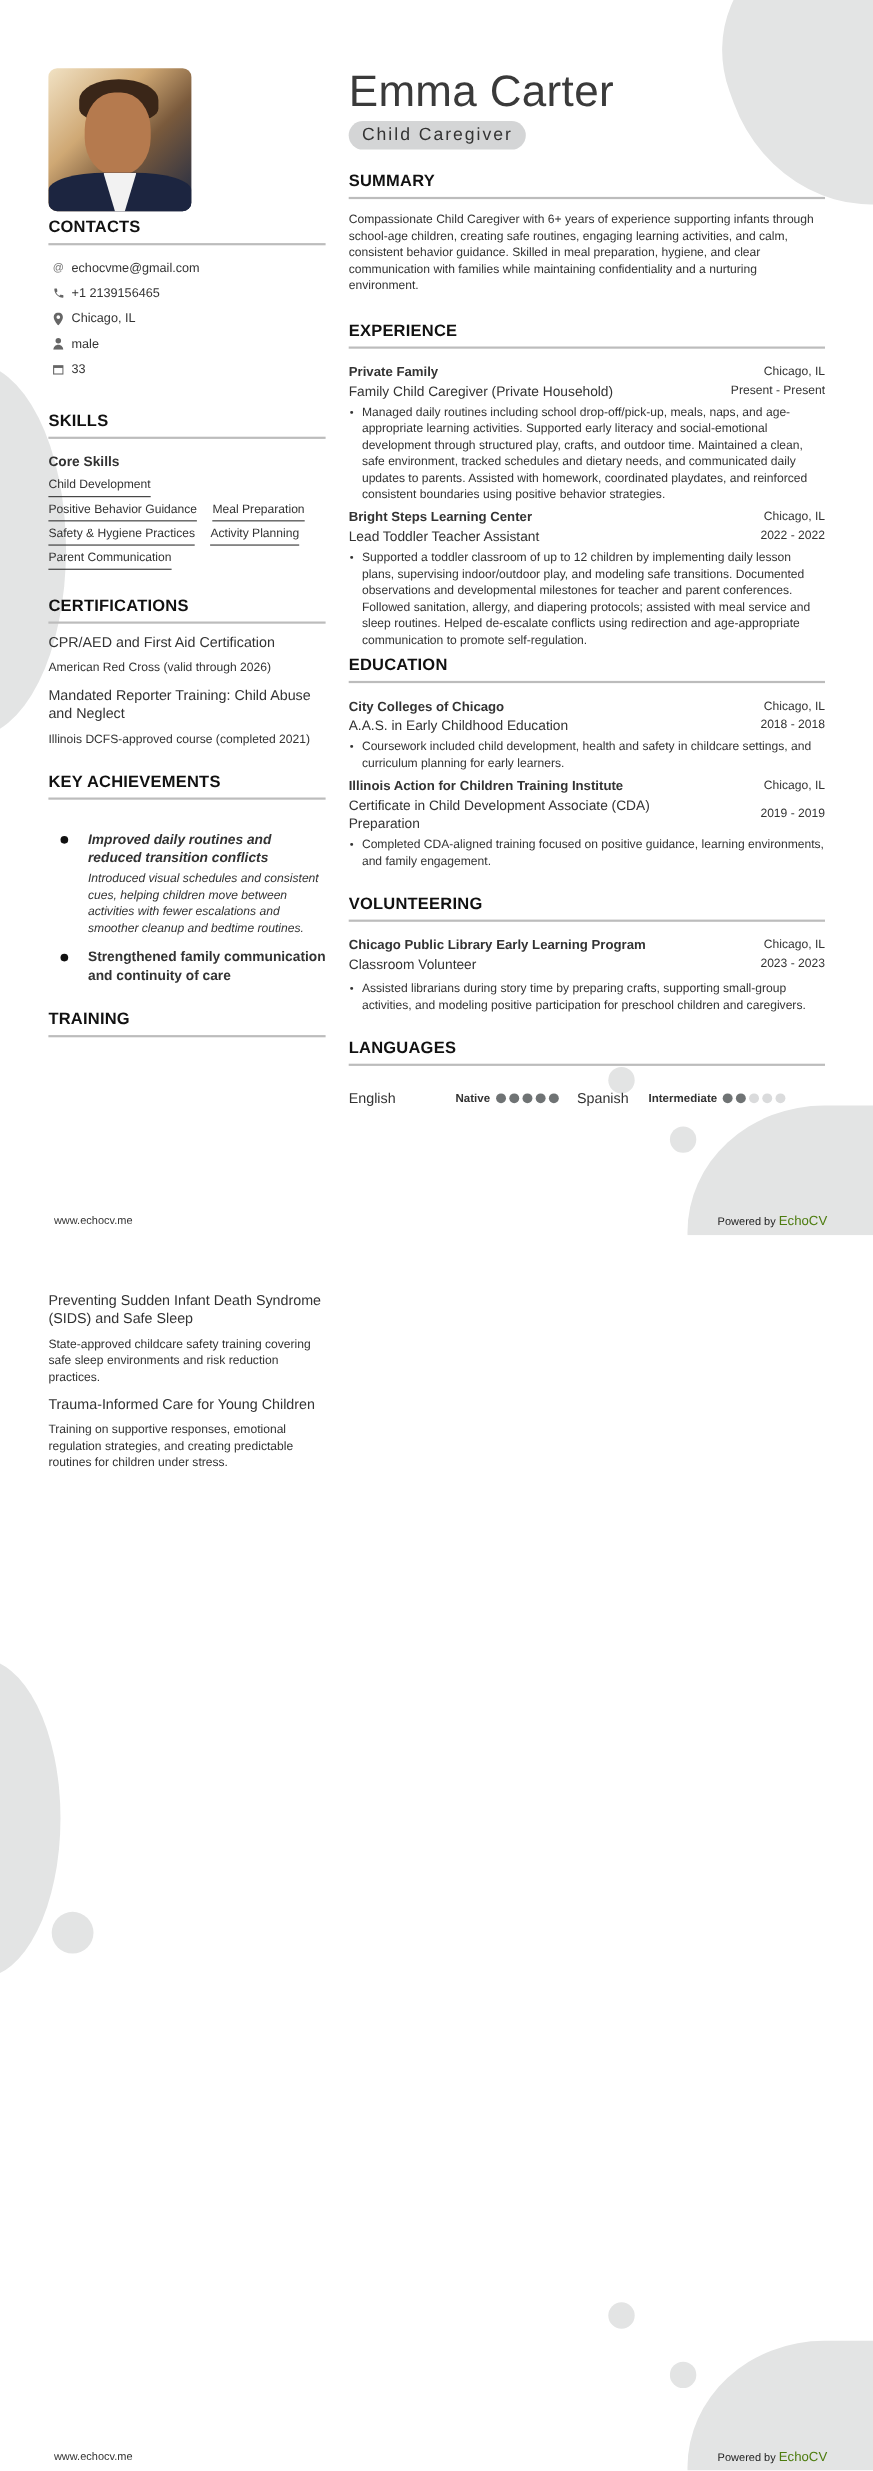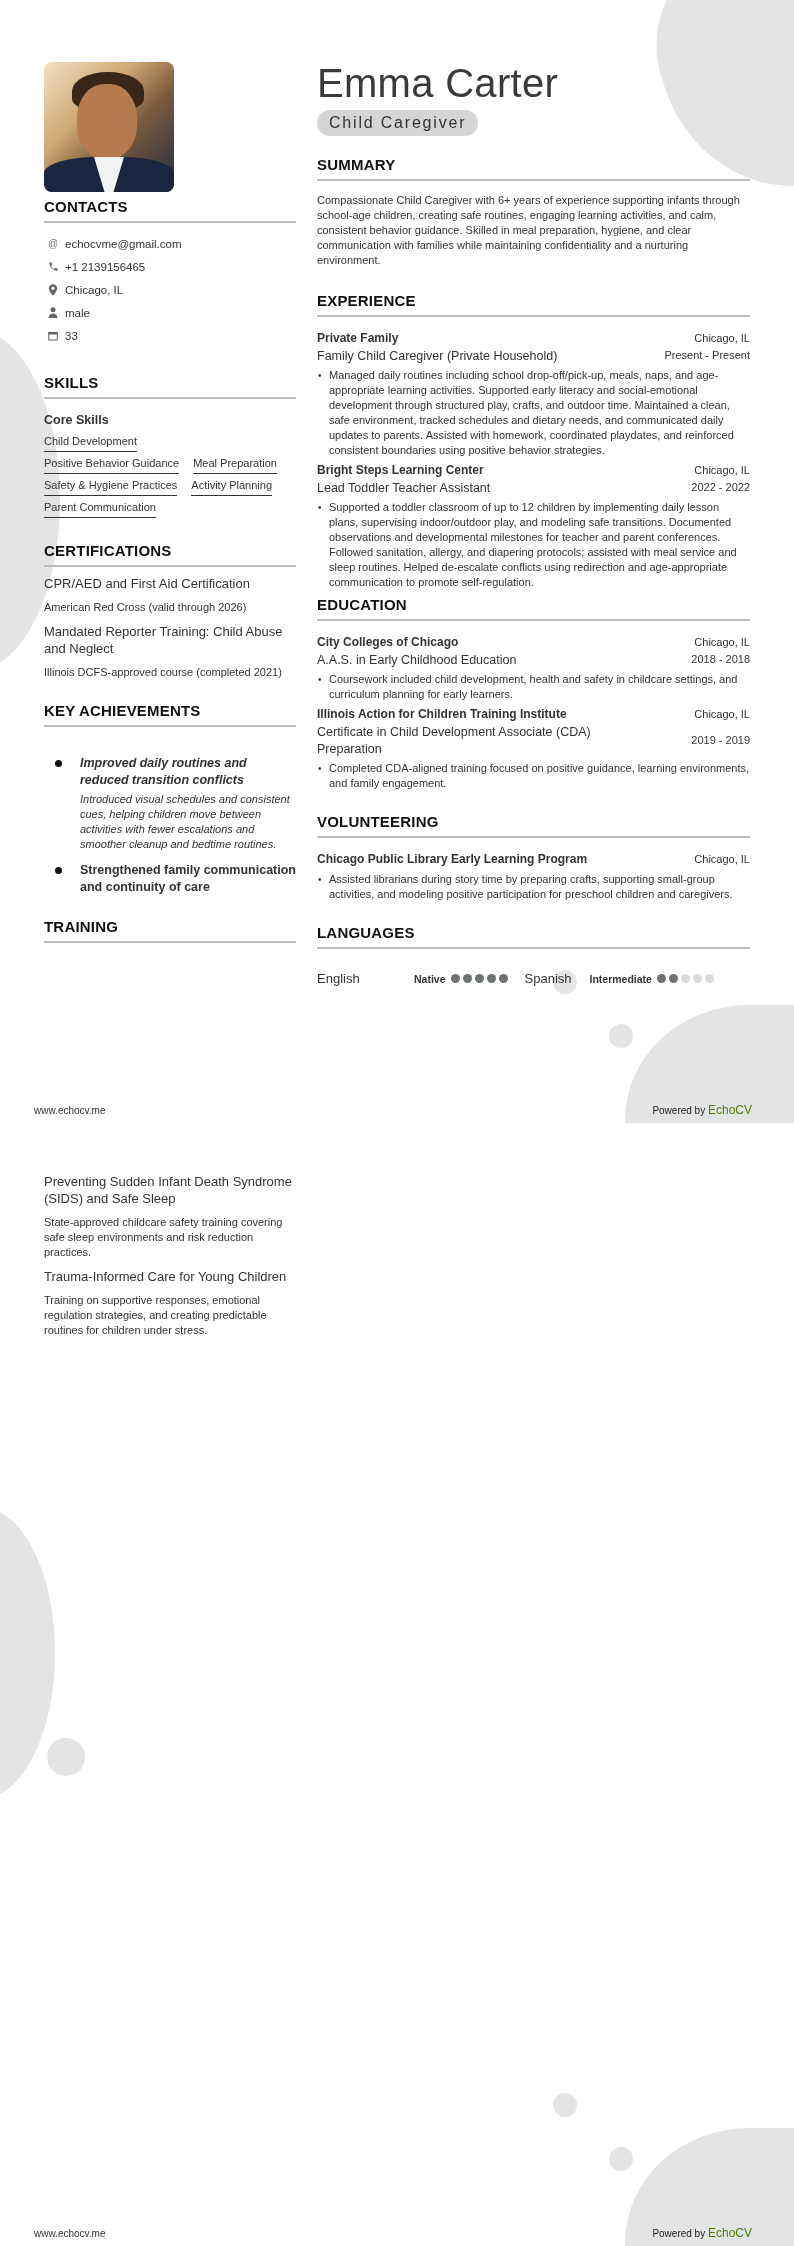--- a/index.html
+++ b/index.html
@@ -68,21 +68,21 @@
   .bullet { position: relative; padding-left: 12px; font-size: 11px; line-height: 15px; color: #333; margin-top: 3px; }
   .bullet::before { content: "•"; position: absolute; left: 1px; top: 0; font-size: 10px; }
 
   .lang-row { display: flex; align-items: center; margin-top: 22px; font-size: 13px; }
   .lang-name { color: #333; }
   .lang-level { font-weight: bold; font-size: 10.5px; color: #333; margin-right: 5px; text-align: right; }
   .ldot { display: inline-block; width: 9px; height: 9px; border-radius: 50%; margin-right: 3px; }
   .ldot.on { background: #6f7374; }
   .ldot.off { background: #dadbdc; }
 
-  .footer-url { position: absolute; left: 34px; font-size: 10px; color: #333; z-index: 1; }
+  .footer-url { position: absolute; left: 49px; font-size: 10px; color: #333; z-index: 1; }
   .footer-pb { position: absolute; right: 42px; font-size: 10px; color: #222; z-index: 1; }
   .footer-pb .brand { font-size: 12px; color: #4d7c0f; }
 </style>
 </head>
 <body>
 
 <div class="page page1">
   <div class="blob p1-blob-tr"></div>
   <div class="blob p1-blob-left"></div>
   <div class="blob p1-blob-br"></div>
@@ -259,20 +259,24 @@
       </div>
     </div>
 
     <div style="margin-top:22px;">
       <div class="sec-title">VOLUNTEERING</div>
       <div class="sec-rule"></div>
       <div class="entry" style="margin-top:14px;">
         <div class="row">
             <span class="org">Chicago Public Library Early Learning Program</span>
             <span class="loc">Chicago, IL</span>
+          </div>
+        <div class="row">
+            <span class="pos">Classroom Volunteer</span>
+            <span class="dates">2023 - 2023</span>
           </div>
         <div class="bullet" style="margin-top:6px;">Assisted librarians during story time by preparing crafts, supporting small-group activities, and modeling positive participation for preschool children and caregivers.</div>
       </div>
     </div>
 
     <div style="margin-top:22px;">
       <div class="sec-title">LANGUAGES</div>
       <div class="sec-rule"></div>
       <div class="lang-row">
         <span class="lang-name" style="width:97px;">English</span>

